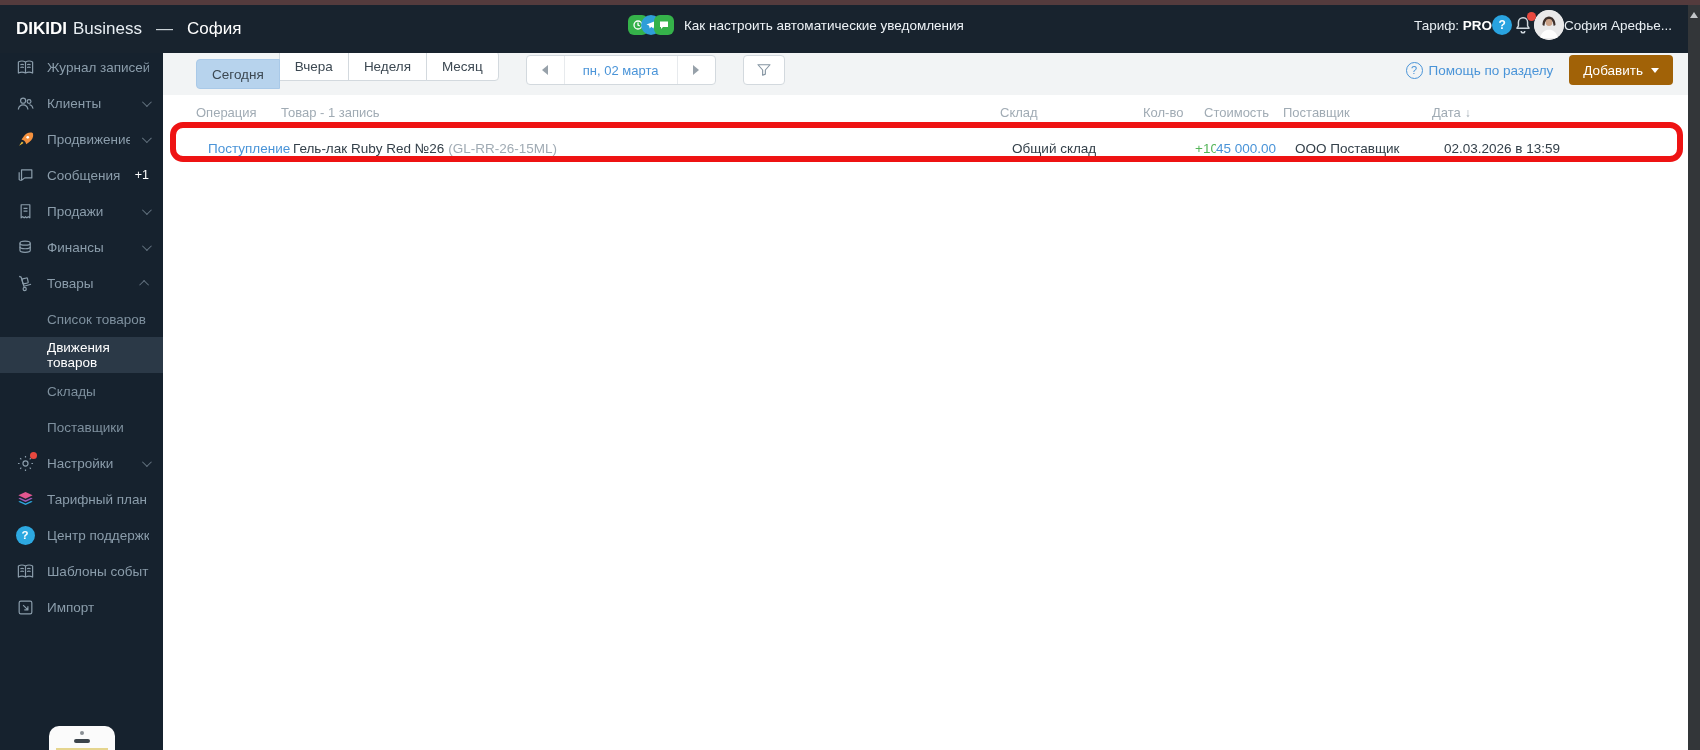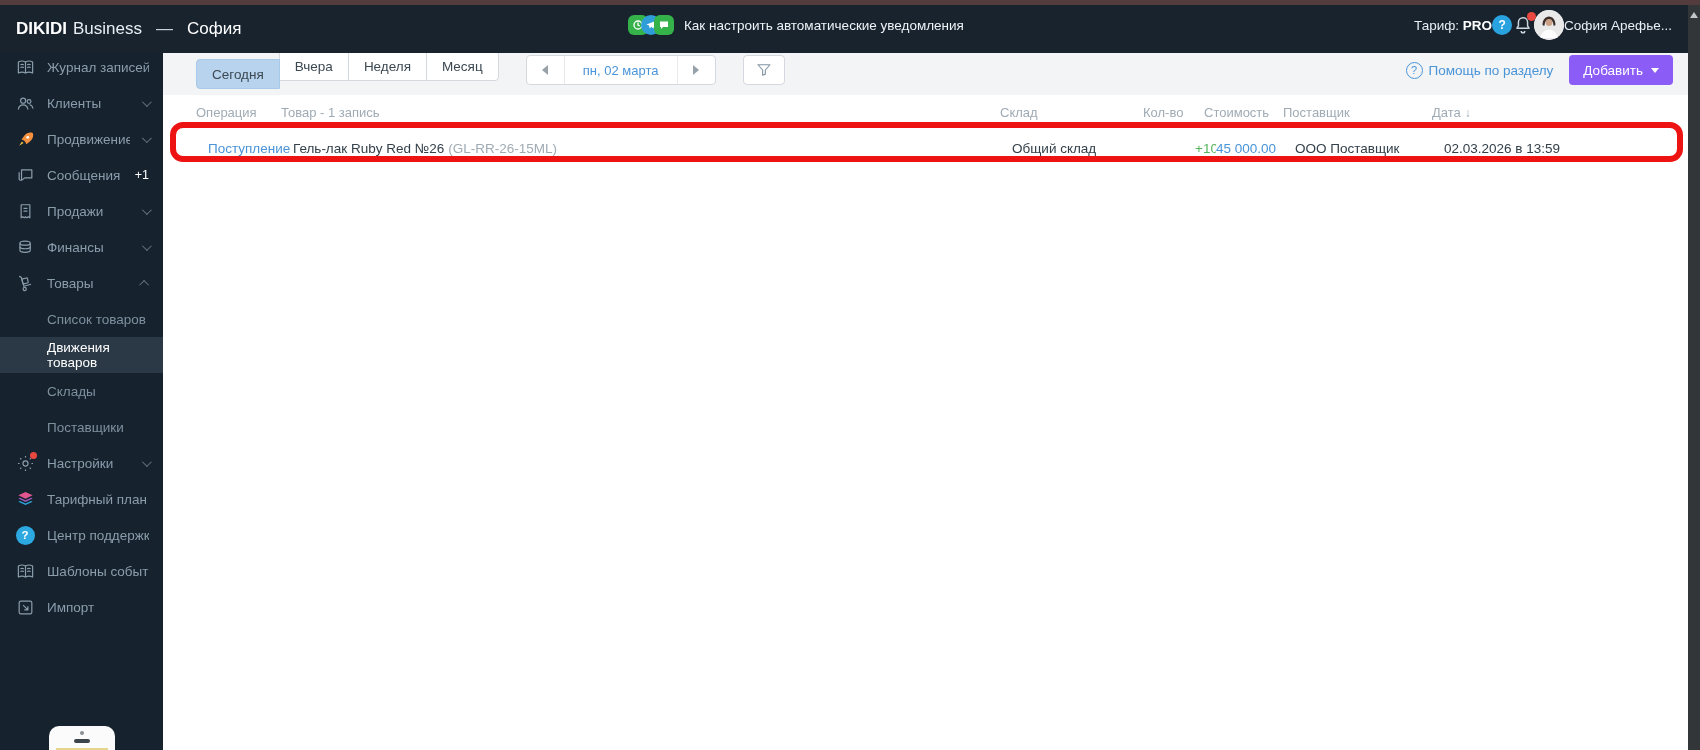--- a/index.html
+++ b/index.html
@@ -76,21 +76,21 @@
   .dn-next { border-left:1px solid #e7eaed; }
   .tri-left { width:0; height:0; border-top:5px solid transparent; border-bottom:5px solid transparent; border-right:6px solid #97a1aa; }
   .tri-right { width:0; height:0; border-top:5px solid transparent; border-bottom:5px solid transparent; border-left:6px solid #97a1aa; }
   .dn-date { width:112px; display:flex; align-items:center; justify-content:center; color:#4a94d8; font-size:13px; cursor:pointer; }
   .filter-btn { margin-left:27px; width:42px; height:30px; background:#fff; border:1px solid #d3d9de; border-radius:4px;
     display:flex; align-items:center; justify-content:center; cursor:pointer; }
   .toolbar-right { margin-left:auto; display:flex; align-items:center; gap:16px; }
   .help-link { display:flex; align-items:center; gap:6px; color:#4a94d8; font-size:13.5px; cursor:pointer; }
   .help-q { width:17px; height:17px; border-radius:50%; border:1px solid #4a94d8; display:flex; align-items:center;
     justify-content:center; font-size:11px; }
-  .add-btn { height:30px; background:#8b5cf6; border:none; border-radius:4px; color:#fff; font-size:13.5px;
+  .add-btn { height:30px; background:#a16207; border:none; border-radius:4px; color:#fff; font-size:13.5px;
     padding:0 14px; display:flex; align-items:center; gap:8px; cursor:pointer; font-family:inherit; }
   .caret-down { width:0; height:0; border-left:4px solid transparent; border-right:4px solid transparent; border-top:5px solid #fff; }
 
   
   .grid-cols { display:grid; grid-template-columns:85px 719px 143px 61px 79px 149px 1fr; padding-left:33px; }
   .thead { position:absolute; top:53px; left:0; width:100%; height:28px; align-items:center; }
   .th { color:#a0abb4; font-size:13px; white-space:nowrap; }
   .sort-arrow { color:#a0abb4; margin-left:4px; font-size:12px; }
   .data-row { position:absolute; top:78px; left:12px; width:100%; height:50px; align-items:center; background:#fff; }
   .td { font-size:13.5px; color:#34404a; white-space:nowrap; overflow:hidden; }

